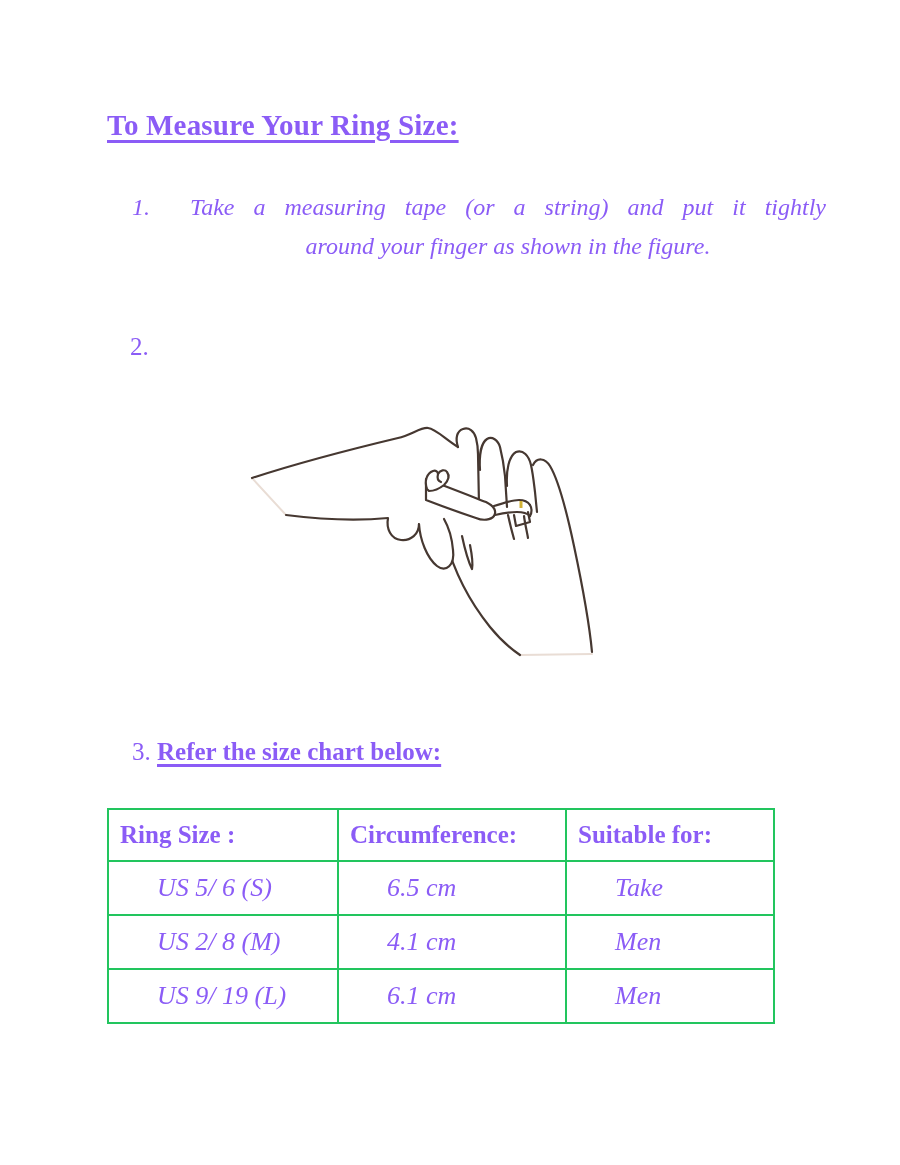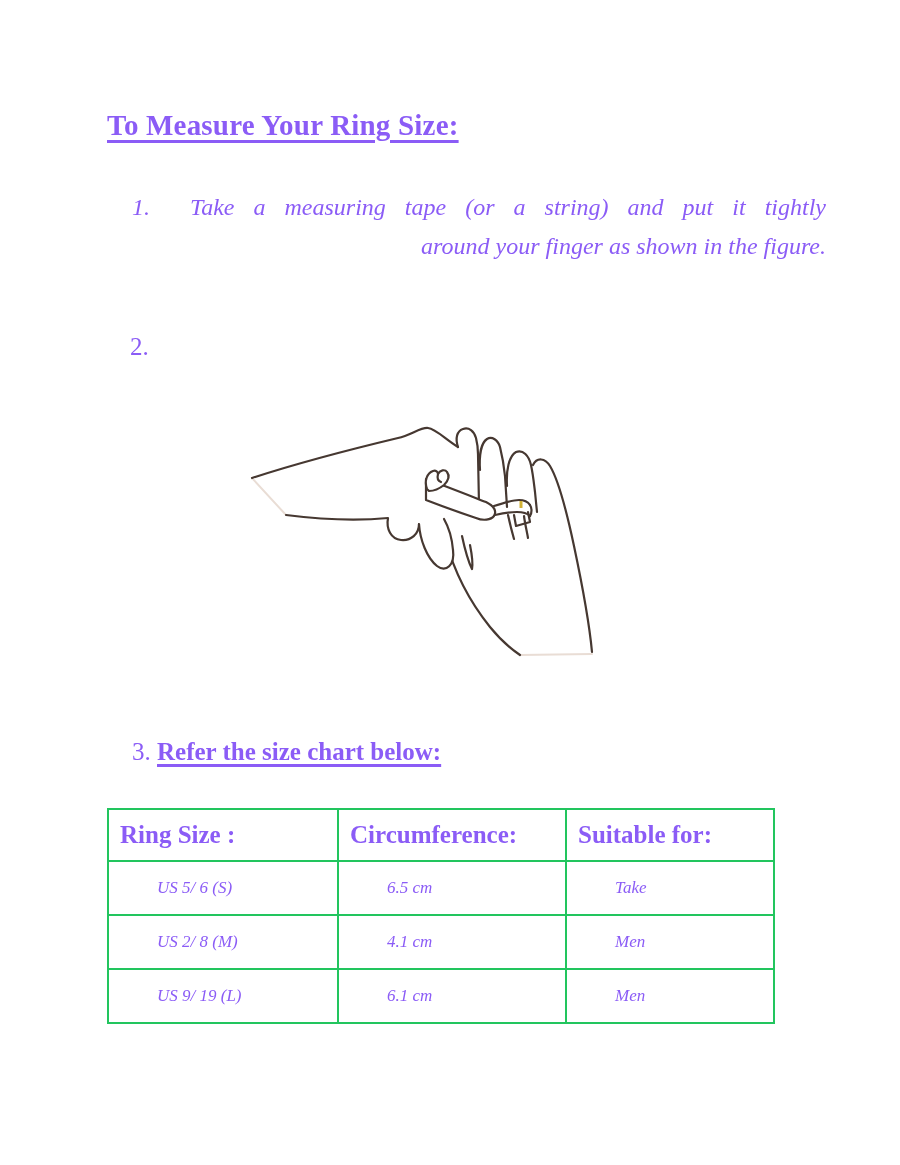--- a/index.html
+++ b/index.html
@@ -14,21 +14,21 @@
   }
   .step1-num {
     position:absolute; left:132px; top:188px;
     font-size:24px; font-style:italic; line-height:39px;
   }
   .step1-text {
     position:absolute; left:176px; top:188px; width:636px;
     font-size:24px; font-style:italic; line-height:39px;margin-left:14px;
   }
   .step1-text .line1 { text-align:justify; text-align-last:justify; }
-  .step1-text .line2 { text-align:right; }
+  .step1-text .line2 { text-align:center; }
   .step2-num {
     position:absolute; left:130px; top:332px;
     font-size:25px; line-height:30px;
   }
   .step3 {
     position:absolute; left:132px; top:736px;
     font-size:25px; line-height:32px;
   }
   .step3 .step3-label {
     font-weight:700;
@@ -40,21 +40,21 @@
   .figure svg { display:block; width:100%; height:100%; }
   table.size-chart {
     position:absolute; left:107px; top:808px;
     border-collapse:collapse; table-layout:fixed; width:666px;
   }
   table.size-chart th, table.size-chart td {
     border:2px solid #22c55e; padding:0 6px 0 11px;
     text-align:left; vertical-align:middle; overflow:hidden; white-space:nowrap;
   }
   table.size-chart th { height:50px; font-size:25px; font-weight:700; }
-  table.size-chart td { height:52px; font-size:17px; font-style:italic;padding-left:48px; }
+  table.size-chart td { height:52px; font-size:26px; font-style:italic;padding-left:48px; }
   col.c1 { width:230px; } col.c2 { width:228px; } col.c3 { width:208px; }
 </style>
 </head>
 <body>
 
 <div class="page">
 
   <div class="title">To Measure Your Ring Size:</div>
 
   <div class="step1-num">1.</div>

